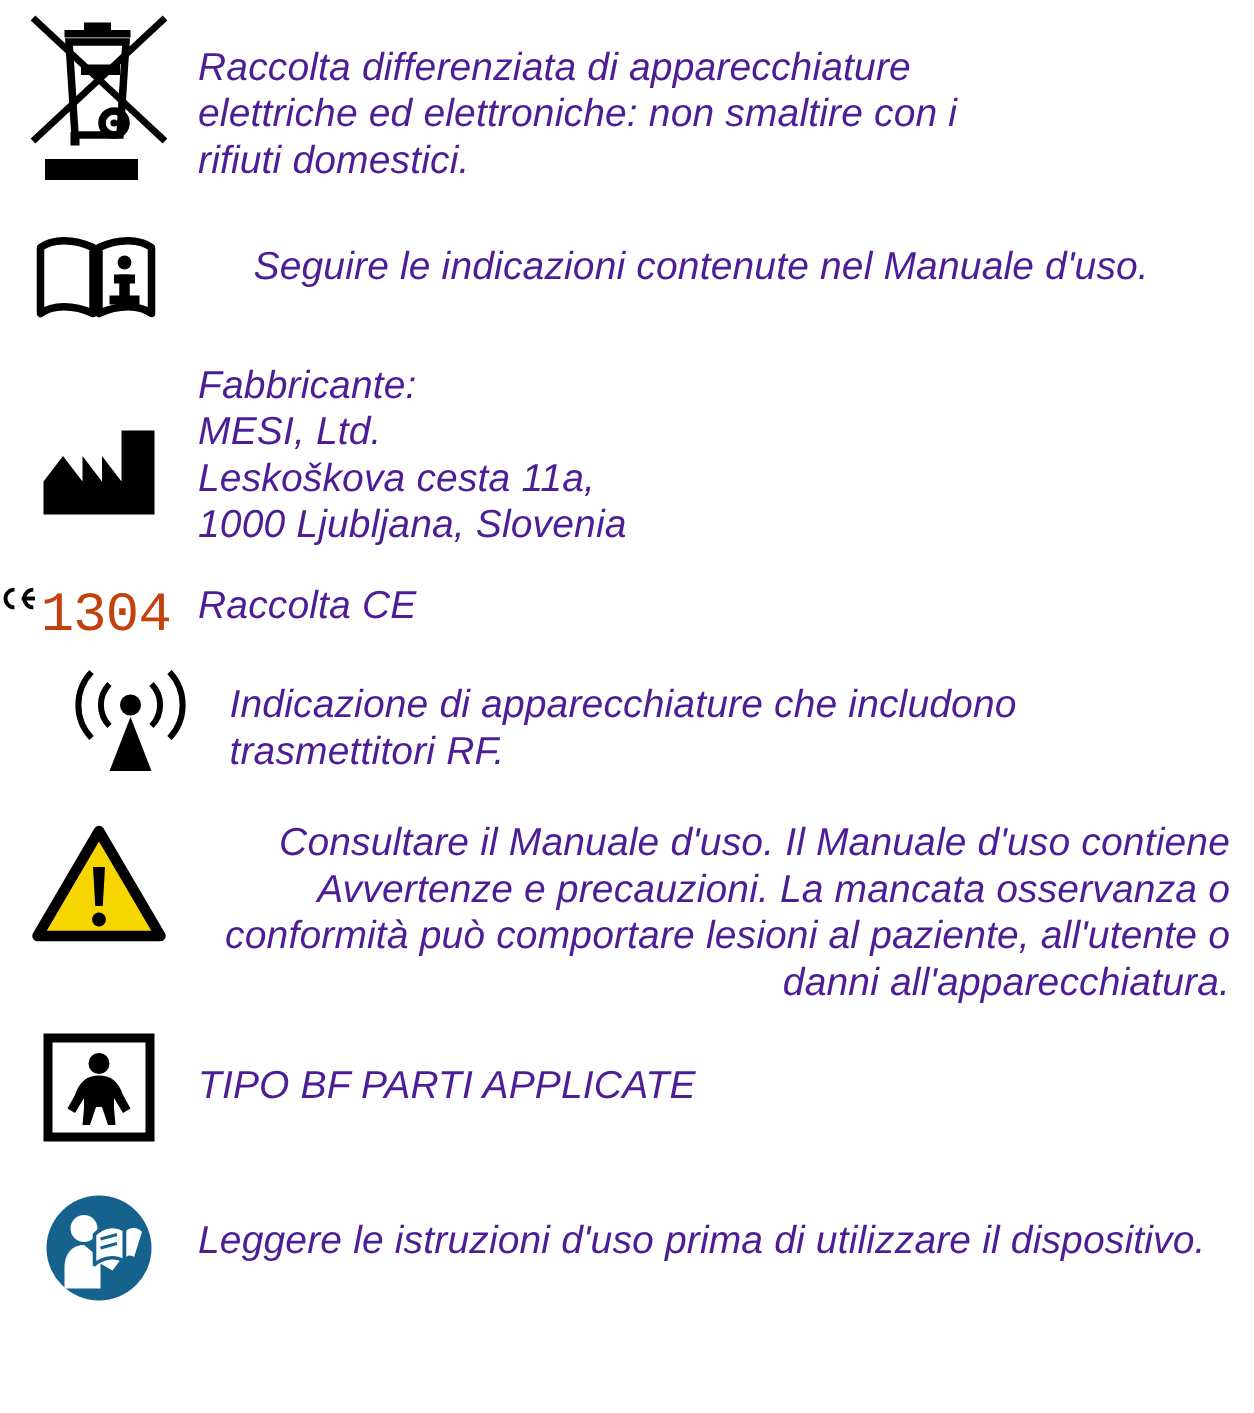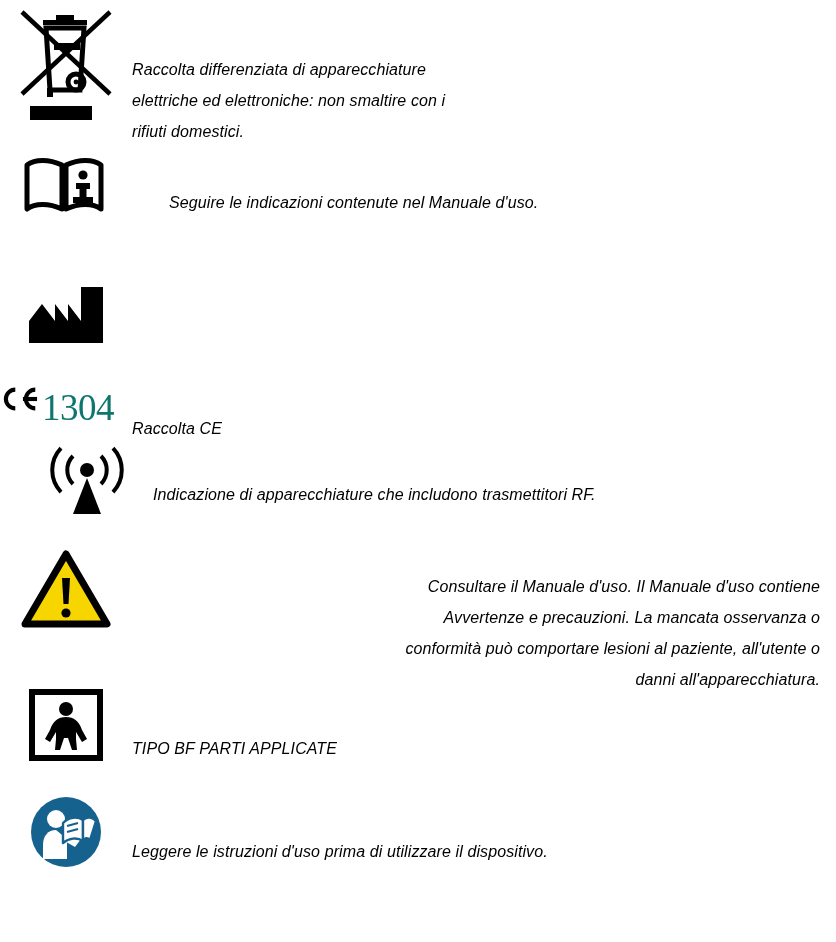--- a/index.html
+++ b/index.html
@@ -38,27 +38,26 @@
     padding-top: 2px;
   }
 
   .text-cell {
     flex: 1 1 auto;
     padding-right: 16px;
   }
 
   .desc {
     font-style: italic;
-    font-size: 16px;
+    font-size: 26px;
     line-height: 31px;
-    color: #000000;
+    color: #4c1d95;
     letter-spacing: 0.1px;
     white-space: pre-line;
     font-stretch: semi-condensed;
-    margin-top: 25px;
   }
 
   
   .row-weee      { height: 148px; }
   .row-weee .icon-cell { padding-top: 6px; }
   .row-weee .text-cell { padding-top: 29px; }
 
   .row-ifu       { height: 85px; gap: 37px; }
   .row-ifu .icon-cell { padding-top: 8px; }
   .row-ifu .text-cell { padding-top: 14px; }
@@ -92,24 +91,24 @@
 
   .ce-mark {
     display: flex;
     align-items: baseline;
     justify-content: flex-end;
     width: 100%;
     padding-right: 18px;
   }
   .ce-glyph { display: block; }
   .ce-number {
-    font-family: Liberation Serif, serif;
+    font-family: Liberation Mono, monospace;
     font-size: 37px;
     font-weight: 400;
-    color: #0f766e;
+    color: #c2410c;
     letter-spacing: -0.5px;
     line-height: 1;
     margin-left: 2px;
     position: relative;
     top: 0px;
   }
 </style>
 </head>
 <body>
 
@@ -162,20 +161,26 @@
       <div class="desc">Seguire le indicazioni contenute nel Manuale d'uso.</div>
     </div>
   </div>
 
   <div class="symbol-row row-mfr">
     <div class="icon-cell">
       <svg class="icon" width="82" height="62" viewBox="0 0 82 62">
         <path d="M4 58 L4 36 L17 19 L30 36 L30 19 L43 36 L43 19 L56 36 L56 2 L78 2 L78 58 Z" fill="#000"></path>
       </svg>
     </div>
+    <div class="text-cell">
+      <div class="desc">Fabbricante:
+MESI, Ltd.
+Leskoškova cesta 11a,
+1000 Ljubljana, Slovenia</div>
+    </div>
   </div>
 
   <div class="symbol-row row-ce">
     <div class="icon-cell">
       <div class="ce-mark">
         <svg class="ce-glyph" width="68" height="42" viewBox="0 0 68 42">
 
           <path d="M26 5 A16 16 0 1 0 26 37" fill="none" stroke="#000" stroke-width="7"></path>
 
           <path d="M60 5 A16 16 0 1 0 60 37" fill="none" stroke="#000" stroke-width="7"></path>

